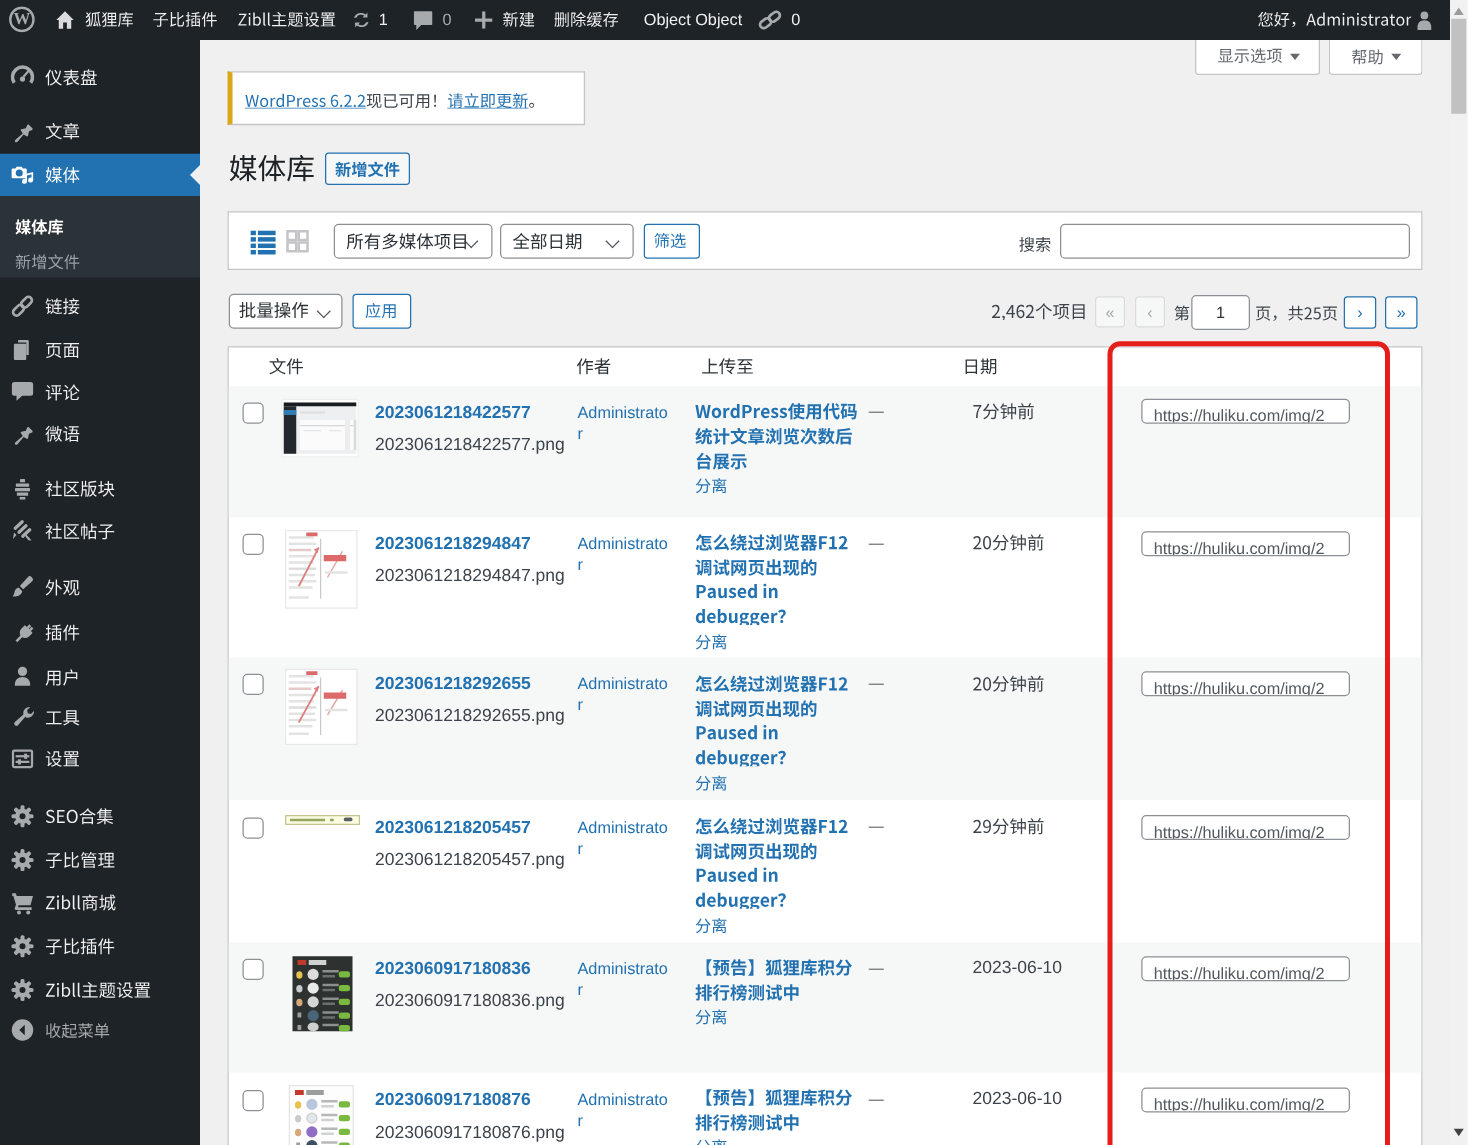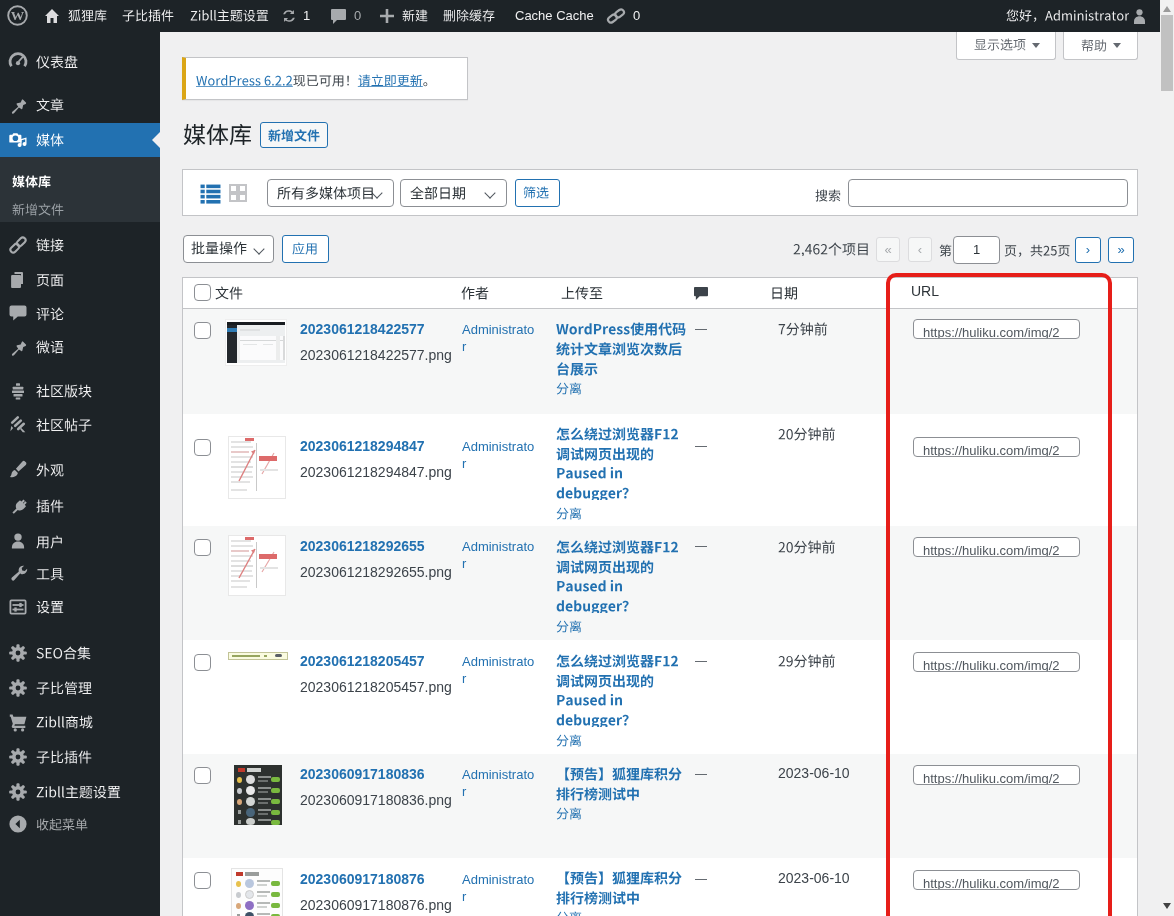--- a/index.html
+++ b/index.html
@@ -254,21 +254,21 @@
   </svg>
   <span class="it num" style="left:303px">1</span>
   <svg class="abs" style="left:331px;top:8px" width="15" height="16" viewBox="0 0 15 16">
     <path fill="#a7aaad" d="M1 1h13a1 1 0 0 1 1 1v9a1 1 0 0 1-1 1H6l-4 4v-4H1a1 1 0 0 1-1-1V2a1 1 0 0 1 1-1z"></path>
   </svg>
   <span class="it" style="left:354px;color:#a7aaad">0</span>
   <svg class="abs" style="left:380px;top:9px" width="14" height="14" viewBox="0 0 14 14">
     <path fill="#a7aaad" d="M5.7 0h2.6v5.7H14v2.6H8.3V14H5.7V8.3H0V5.7h5.7z"></path>
   </svg>
 
-  <span class="it" style="left:515px">Cache Cache</span>
+  <span class="it" style="left:515px">Object Object</span>
   <svg class="abs" style="left:606px;top:8px" width="20" height="16" viewBox="0 0 20 16">
     <g fill="none" stroke="#a7aaad" stroke-width="2.2" transform="rotate(-36 10 8)">
       <rect x="0.9" y="5.1" width="9.4" height="5.8" rx="2.9"></rect>
       <rect x="9.7" y="5.1" width="9.4" height="5.8" rx="2.9"></rect>
     </g>
   </svg>
   <span class="it num" style="left:633px">0</span>
 
   <svg class="abs" style="left:1131px;top:8px" width="17" height="16" viewBox="0 0 17 16">
     <circle cx="8.5" cy="4.3" r="3.1" fill="#a7aaad"></circle>
@@ -507,31 +507,20 @@
 <div class="abs" style="left:876px;top:237px;width:24px;height:25px;background:#f6f7f7;border:1px solid #dcdcde;border-radius:3px;color:#a7aaad;text-align:center;line-height:23px;font-size:13px">«</div>
 <div class="abs" style="left:908px;top:237px;width:24px;height:25px;background:#f6f7f7;border:1px solid #dcdcde;border-radius:3px;color:#a7aaad;text-align:center;line-height:23px;font-size:13px">‹</div>
 <div class="abs" style="left:939px;top:242px;font-size:13px;color:#3c434a"></div>
 <div class="abs" style="left:953px;top:236px;width:47px;height:28px;background:#fff;border:1px solid #8c8f94;border-radius:4px;text-align:center;line-height:26px;font-size:13px;color:#2c3338">1</div>
 <div class="abs" style="left:1004px;top:242px;font-size:13px;color:#3c434a"></div>
 <div class="abs" style="left:1075px;top:237px;width:26px;height:26px;background:#fff;border:1px solid #2271b1;border-radius:3px;color:#2271b1;text-align:center;line-height:24px;font-size:13px">›</div>
 <div class="abs" style="left:1108px;top:237px;width:26px;height:26px;background:#fff;border:1px solid #2271b1;border-radius:3px;color:#2271b1;text-align:center;line-height:24px;font-size:13px">»</div>
 
 <div id="thetable">
 
-  <div class="abs" style="left:0;top:0;width:954px;height:31px;background:#fff;border-bottom:1px solid #c3c4c7">
-    <span class="cb" style="left:11px;top:6px"></span>
-    <span class="abs" style="left:33px;top:5px;font-size:14px;color:#2c3338"></span>
-    <span class="abs" style="left:279px;top:5px;font-size:14px;color:#2c3338"></span>
-    <span class="abs" style="left:379px;top:5px;font-size:14px;color:#2c3338"></span>
-    <svg class="abs" style="left:511px;top:8px" width="14" height="14" viewBox="0 0 15 15">
-          <path fill="#3c434a" d="M1 1h13a1 1 0 0 1 1 1v8a1 1 0 0 1-1 1H6l-4 4v-4H1a1 1 0 0 1-1-1V2a1 1 0 0 1 1-1z"></path>
-        </svg>
-    <span class="abs" style="left:587px;top:5px;font-size:14px;color:#2c3338"></span>
-    <span class="abs" style="left:728px;top:5px;font-size:14px;color:#2c3338">URL</span>
-  </div>
 
   <div class="row stripe" style="top:31px;height:105px">
     <span class="cb" style="left:11px;top:13px"></span>
     <div class="abs" style="left:43px;top:11px;width:60px;height:45px;background:#fff;box-shadow:0 0 0 1px #eee">
       <div class="abs" style="left:1px;top:2px;right:1px;bottom:2px;background:#edeff0">
         <div class="abs" style="left:0;top:0;right:0;height:3px;background:#181c20"></div>
         <div class="abs" style="left:0;top:3px;width:10px;bottom:0;background:#23282d"></div>
         <div class="abs" style="left:0;top:6px;width:10px;height:4px;background:#2f7cb5"></div>
         <div class="abs" style="left:13px;top:7px;width:20px;height:2px;background:#dfe1e2"></div>
         <div class="abs" style="left:13px;top:14px;right:2px;bottom:3px;background:#fbfbfc"></div>
@@ -544,21 +533,21 @@
     </div>
     <div class="rtitle" style="left:117px;top:12px">2023061218422577</div>
     <div class="fname" style="left:117px;top:38px">2023061218422577.png</div>
     <div class="auth" style="left:279px;top:13px">Administrato<br>r</div>
 
     <div class="dash" style="left:512px;top:13px">—</div>
     <div class="dt" style="left:595px;top:11px"></div>
     <div class="urlin" style="top:10px">https://huliku.com/img/2</div>
   </div>
 
-  <div class="row" style="top:148px;height:113px">
+  <div class="row" style="top:136px;height:113px">
     <span class="cb" style="left:11px;top:13px"></span>
     <div class="abs" style="left:46px;top:11px;width:56px;height:61px;background:#fff;box-shadow:0 0 0 1px #e8e8e8">
       <div class="abs" style="left:2px;top:4px;width:20px;height:2px;background:#e3e3e3"></div>
       <div class="abs" style="left:2px;top:9px;width:22px;height:2px;background:#e3e3e3"></div>
       <div class="abs" style="left:2px;top:14px;width:18px;height:2px;background:#e8c9c9"></div>
       <div class="abs" style="left:2px;top:19px;width:22px;height:2px;background:#e3e3e3"></div>
       <div class="abs" style="left:2px;top:24px;width:20px;height:2px;background:#e3e3e3"></div>
       <div class="abs" style="left:2px;top:29px;width:22px;height:2px;background:#ddd"></div>
       <div class="abs" style="left:2px;top:34px;width:21px;height:2px;background:#e3e3e3"></div>
       <div class="abs" style="left:2px;top:39px;width:22px;height:2px;background:#e3e3e3"></div>

